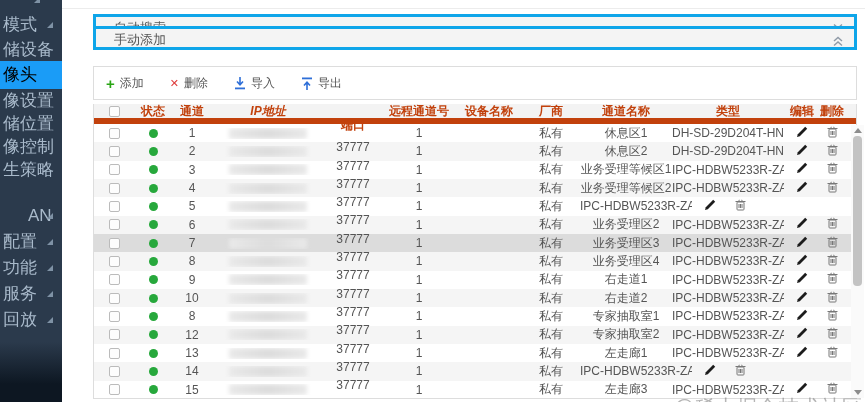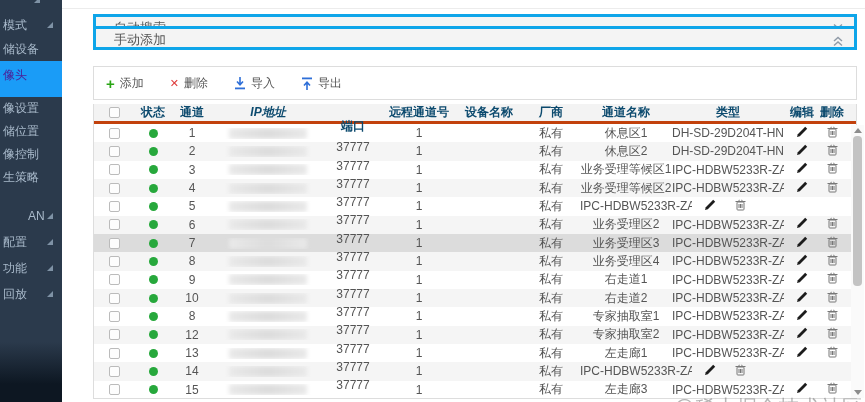--- a/index.html
+++ b/index.html
@@ -8,24 +8,24 @@
   .app { position:relative; width:865px; height:402px; }
 
   
   .sidebar { position:absolute; left:0; top:0; width:62px; height:402px;
     background:#2b3a4c; overflow:hidden; padding-top:12px; }
   .sidebar::after { content:""; position:absolute; left:0; bottom:0; width:62px; height:60px;
     background:linear-gradient(#2b3a4c,#0d1722 70%); }
   .side-top-frag { position:absolute; top:-3px; left:34px; width:0; height:0;
     border-bottom:6px solid #7f92a5; border-left:6px solid transparent; }
   .side-item { position:relative; height:23px; line-height:23px; color:#a9bacb;
-    font-size:12px; padding-left:3px; white-space:nowrap; cursor:pointer; }
+    font-size:17px; padding-left:3px; white-space:nowrap; cursor:pointer; }
   .side-item.group { height:26px; line-height:26px; }
-  .side-item.section-gap { margin-top:14px;padding-left:28px; }
-  .side-item.active { background:#1a9cf7; color:#4c1d95; height:36px; line-height:28px; }
+  .side-item.section-gap { margin-top:22px;padding-left:28px; }
+  .side-item.active { background:#1a9cf7; color:#000000; height:28px; line-height:28px; }
   .side-item .arrow { display:none; }
   .side-item.group .arrow { display:block; position:absolute; right:9px; top:50%;
     margin-top:-3px; width:0; height:0;
     border-bottom:6px solid #7f92a5; border-left:6px solid transparent; }
 
   
   .main { position:absolute; left:62px; top:0; width:803px; height:402px; background:#fff; }
   .topline { position:absolute; left:0; top:8px; width:803px; height:1px; background:#ececec; }
 
   .panel-bar { position:absolute; left:31px; width:764px; height:24px;
@@ -39,22 +39,22 @@
     background:#fff; border:1px solid #ddd; display:flex; align-items:center;
     padding-left:12px; gap:26px; }
   .tbtn { display:flex; align-items:center; gap:5px; font-size:12px; color:#555; cursor:pointer; }
   .tbtn .plus { color:#2aa515; font-size:15px; font-weight:bold; line-height:1; }
   .tbtn .cross { color:#de3a3a; font-size:11px; font-weight:bold; line-height:1; }
 
   
   .tablewrap { position:absolute; left:31px; top:104px; width:764px; height:295px;
     border:1px solid #ddd; border-top:none; background:#fff; overflow:hidden; }
   .tr { display:flex; height:18.33px; align-items:center; font-size:12px; color:#555; }
-  .tr.head { height:20px; background:#f3f3f3; color:#0c4a6e; font-weight:bold;
-    border-bottom:3px solid #c2410c; }
+  .tr.head { height:20px; background:#f3f3f3; color:#c2410c; font-weight:bold;
+    border-bottom:6px solid #c2410c; }
   .tr.alt { background:#f5f5f5; }
   .tr.sel { background:#dcdcdc; }
   .td { flex:none; text-align:center; overflow:hidden; white-space:nowrap; }
   .c0{width:40px;} .c1{width:38px;} .c2{width:40px;} .c3{width:112px;font-style:italic;} .c4{width:58px;margin-top:28px;}
   .c5{width:74px;} .c6{width:66px;} .c7{width:58px;font-family:Liberation Mono, monospace;} .c8{width:92px;} .c9{width:112px;}
   .c10{width:36px;} .c11{width:24px;}
   .cbx { width:11px; height:11px; border:1px solid #bbb; border-radius:2px;
     background:#fdfdfd; margin:0 auto; cursor:pointer; }
   .dot { width:9px; height:9px; border-radius:50%; background:#27a83c; margin:0 auto; }
   .ipblur { width:78px; height:11px; margin:0 auto; border-radius:2px;
@@ -85,20 +85,21 @@
   <div class="side-item group"><span>模式</span><span class="arrow"></span></div>
       <div class="side-item"><span>储设备</span></div>
       <div class="side-item active"><span>像头</span></div>
       <div class="side-item"><span>像设置</span></div>
       <div class="side-item"><span>储位置</span></div>
       <div class="side-item"><span>像控制</span></div>
       <div class="side-item"><span>生策略</span></div>
       <div class="side-item group section-gap"><span>AN</span><span class="arrow"></span></div>
       <div class="side-item group"><span>配置</span><span class="arrow"></span></div>
       <div class="side-item group"><span>功能</span><span class="arrow"></span></div>
+      <div class="side-item group"><span>服务</span><span class="arrow"></span></div>
       <div class="side-item group"><span>回放</span><span class="arrow"></span></div>
     </aside>
 
   <div class="main">
     <div class="topline"></div>
 
     <div class="panel-bar" id="bar-auto">
       <span>自动搜索</span>
       <span class="chev">
         <svg width="14" height="14" viewBox="0 0 14 14">

